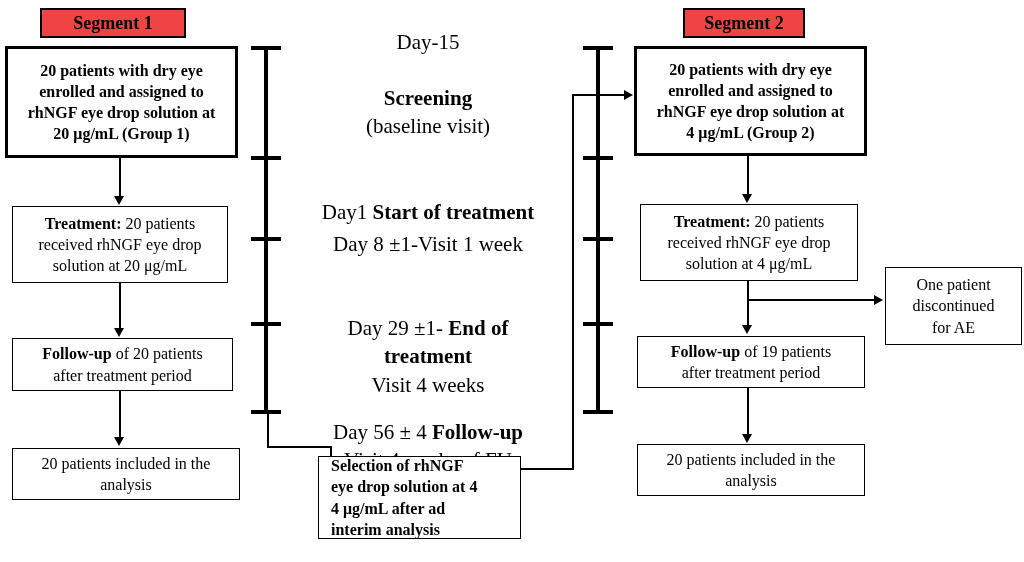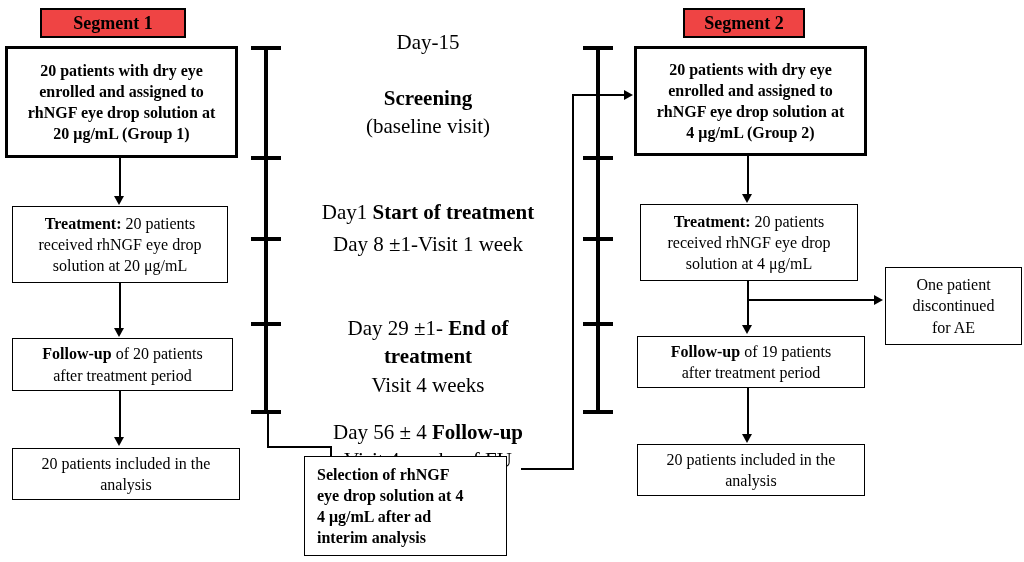--- a/index.html
+++ b/index.html
@@ -103,21 +103,21 @@
   <div class="center-text" style="left:303px;top:314px;width:250px;">
     <span>Day 29 ±1- </span><span class="b">End of treatment</span>
     <div>Visit 4 weeks</div>
   </div>
 
   <div class="center-text" style="left:303px;top:398px;width:250px;margin-top:20px;">
     <span>Day 56 ± 4 </span><span class="b">Follow-up</span>
     <div>Visit 4 weeks of FU</div>
   </div>
 
-  <div class="box" style="left:304px;top:456px;width:203px;height:100px;justify-content:flex-start;padding-left:12px;">
+  <div class="box" style="left:318px;top:456px;width:203px;height:83px;justify-content:flex-start;padding-left:12px;">
     <div class="txt left b">Selection of rhNGF
 eye drop solution at 4
 4 μg/mL after ad
 interim analysis</div>
   </div>
 
   <div class="vline" style="left:267px;top:414px;width:2px;height:32px;"></div>
   <div class="hline" style="left:267px;top:446px;width:65px;height:2px;"></div>
   <div class="vline" style="left:330px;top:446px;width:2px;height:10px;"></div>
 

